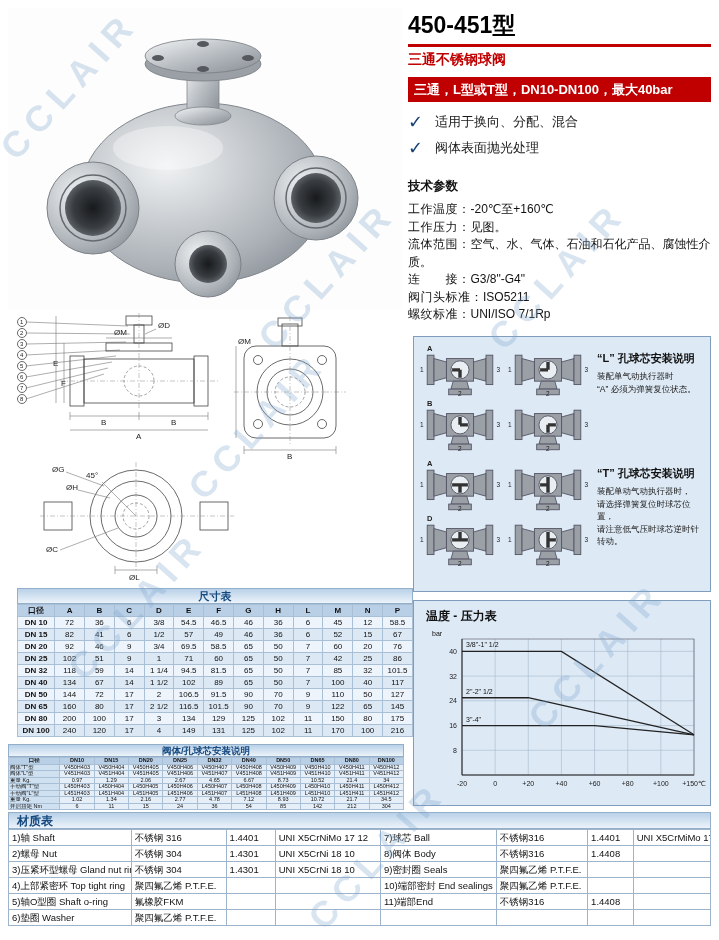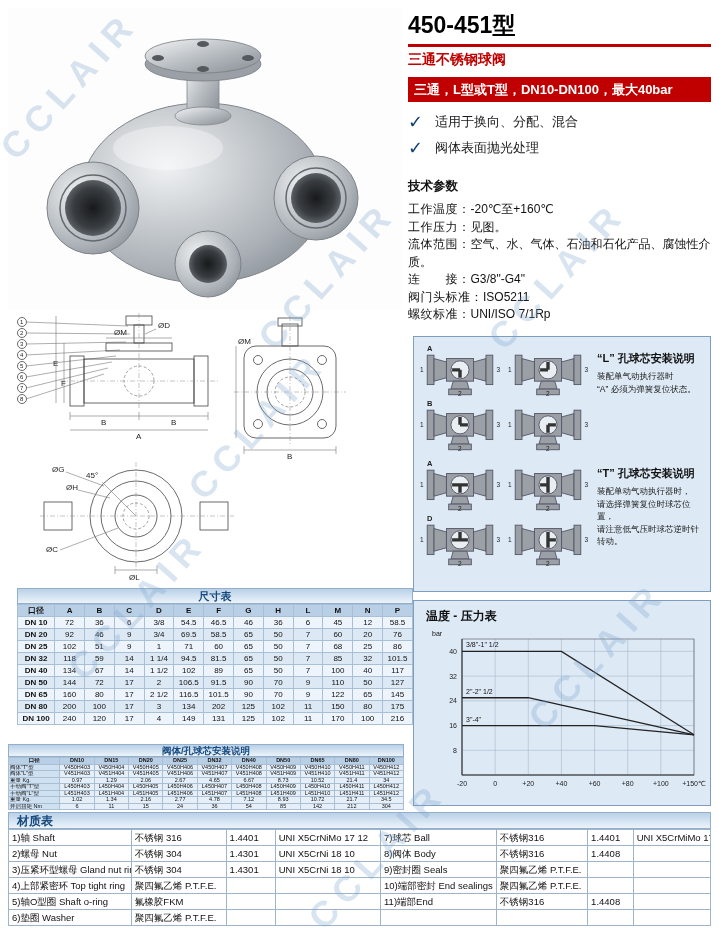--- a/index.html
+++ b/index.html
@@ -501,20 +501,35 @@
             <td>54.5</td>
             <td>46.5</td>
             <td>46</td>
             <td>36</td>
             <td>6</td>
             <td>45</td>
             <td>12</td>
             <td>58.5</td>
           </tr>
           <tr>
+            <td>DN 15</td>
+            <td>82</td>
+            <td>41</td>
+            <td>6</td>
+            <td>1/2</td>
+            <td>57</td>
+            <td>49</td>
+            <td>46</td>
+            <td>36</td>
+            <td>6</td>
+            <td>52</td>
+            <td>15</td>
+            <td>67</td>
+          </tr>
+          <tr>
             <td>DN 20</td>
             <td>92</td>
             <td>46</td>
             <td>9</td>
             <td>3/4</td>
             <td>69.5</td>
             <td>58.5</td>
             <td>65</td>
             <td>50</td>
             <td>7</td>
@@ -526,21 +541,21 @@
             <td>DN 25</td>
             <td>102</td>
             <td>51</td>
             <td>9</td>
             <td>1</td>
             <td>71</td>
             <td>60</td>
             <td>65</td>
             <td>50</td>
             <td>7</td>
-            <td>68</td>
+            <td>42</td>
             <td>25</td>
             <td>86</td>
           </tr>
           <tr>
             <td>DN 32</td>
             <td>118</td>
             <td>59</td>
             <td>14</td>
             <td>1 1/4</td>
             <td>94.5</td>
@@ -597,21 +612,21 @@
             <td>65</td>
             <td>145</td>
           </tr>
           <tr>
             <td>DN 80</td>
             <td>200</td>
             <td>100</td>
             <td>17</td>
             <td>3</td>
             <td>134</td>
-            <td>202</td>
+            <td>129</td>
             <td>125</td>
             <td>102</td>
             <td>11</td>
             <td>150</td>
             <td>80</td>
             <td>175</td>
           </tr>
           <tr>
             <td>DN 100</td>
             <td>240</td>

